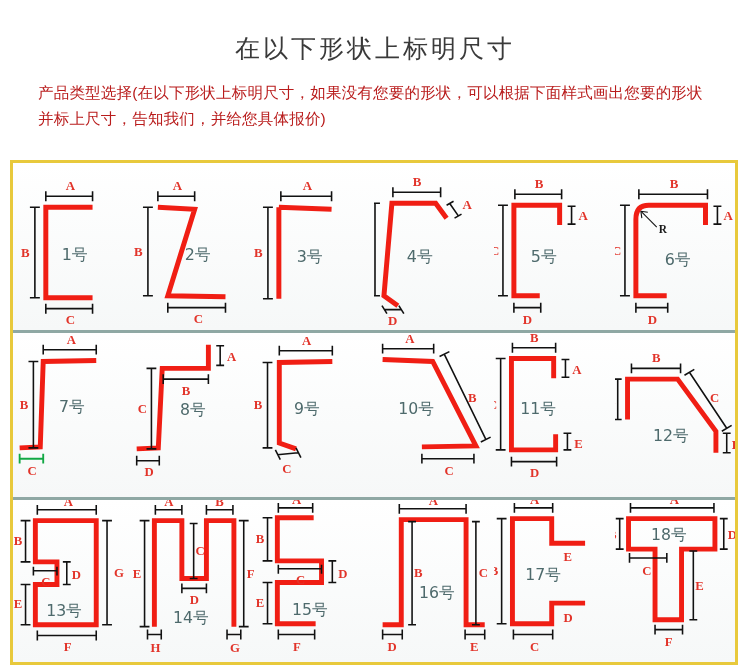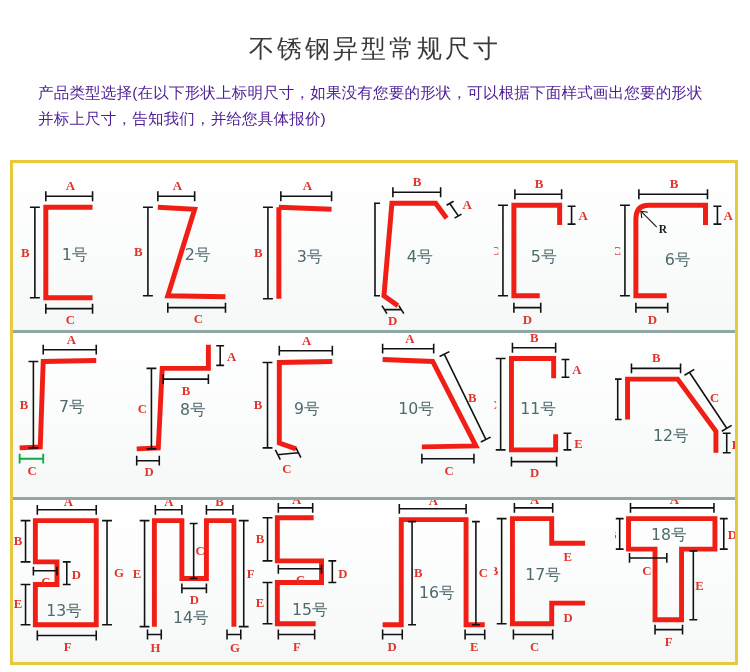--- a/index.html
+++ b/index.html
@@ -17,21 +17,21 @@
     font-size:25px;
     color:#3a3a3a;
     letter-spacing:3px;
     font-weight:400;
     padding-top:16px;
     line-height:1.2;
   }
   .subtitle{
     margin:14px 38px 0 38px;
     font-size:15.5px;
-    color:#4c1d95;
+    color:#b91c1c;
     line-height:1.72;
     letter-spacing:0.2px;
   }
 
   .board{
     position:absolute;
     left:10px; top:143px;
     width:728px; height:505px;
     border:3px solid #e8c93c;
     background:#fbfbfc;
@@ -60,21 +60,21 @@
   .lead{stroke:#111;stroke-width:1.1;fill:none;}
   .lbl{fill:#e2342a;font-family:"Liberation Serif","DejaVu Serif",serif;font-size:13px;font-weight:700;}
   .lblk{fill:#1b1b1b;font-family:"Liberation Serif","DejaVu Serif",serif;font-size:11.5px;font-weight:700;}
   .num{fill:#4e6a6c;font-family:"DejaVu Sans",sans-serif;font-size:16px;letter-spacing:0px;}
 </style>
 </head>
 <body>
 
 <div class="page">
 
-  <h1 class="title">不锈钢异型常规尺寸</h1>
+  <h1 class="title">在以下形状上标明尺寸</h1>
   <p class="subtitle">产品类型选择(在以下形状上标明尺寸，如果没有您要的形状，可以根据下面样式画出您要的形状并标上尺寸，告知我们，并给您具体报价)</p>
 
   <div class="board">
 
     <div class="row">
       <div class="cells">
 
         <div class="cell">
           <svg viewBox="0 0 121 167">
             <g>

